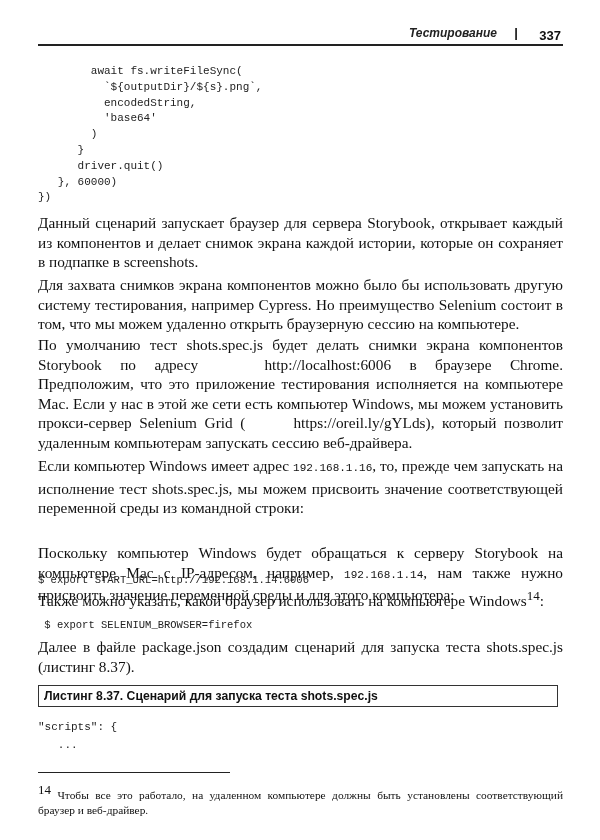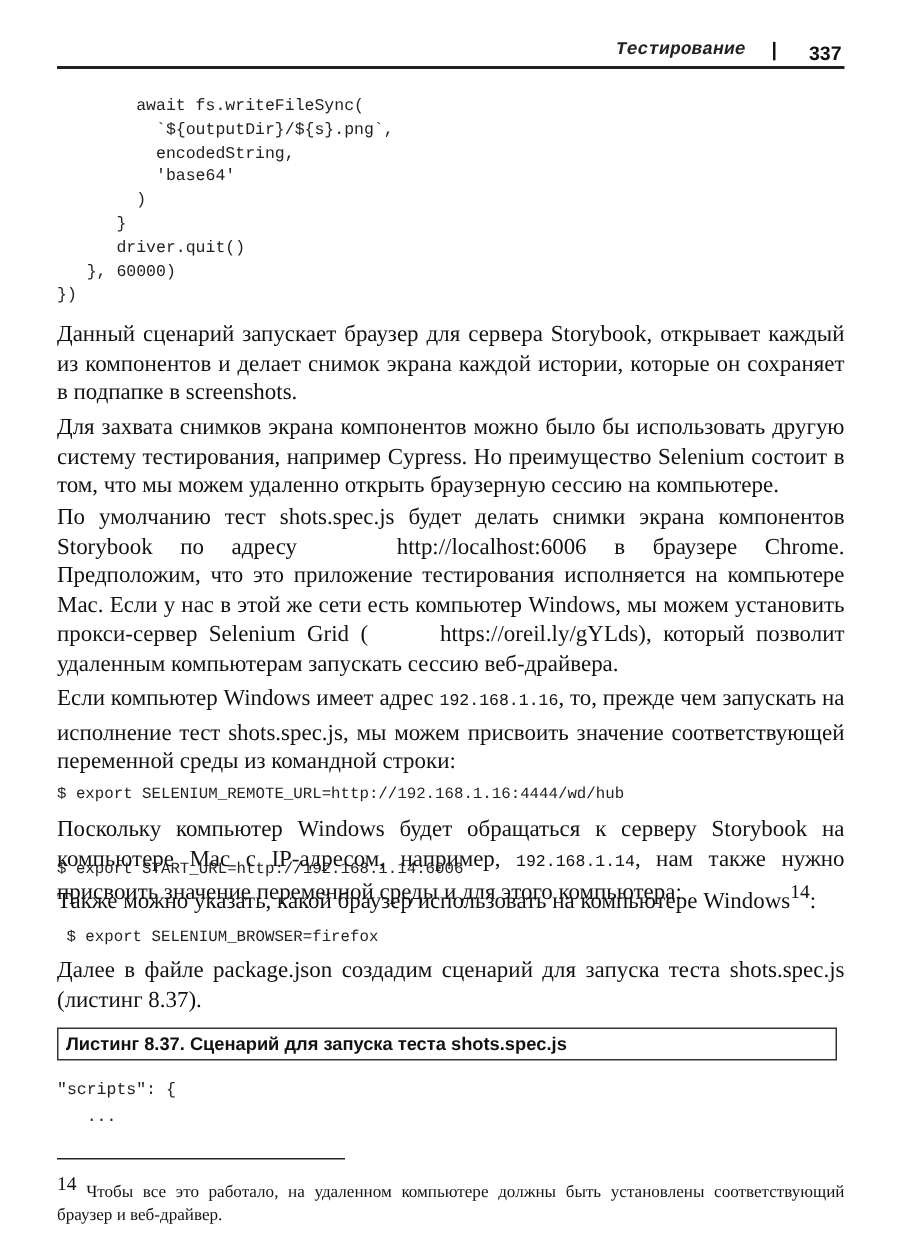--- a/index.html
+++ b/index.html
@@ -4,21 +4,21 @@
   <style>
     html, body { margin: 0; padding: 0; background: #ffffff; }
     body { width: 600px; height: 840px; position: relative; overflow: hidden; color: #111; }
     .page { position: absolute; left: 0; top: 0; width: 600px; height: 840px; }
     .running-head {
       position: absolute; left: 38px; width: 525px; top: 24px; height: 20px;
       border-bottom: 2px solid #222;
     }
     .rh-title {
       position: absolute; right: 66px; top: 2px;
-      font-family: Liberation Mono, monospace; font-style: italic; font-size: 12px; font-weight: bold; color: #222;
+      font-family: Liberation Sans, sans-serif; font-style: italic; font-size: 12px; font-weight: bold; color: #222;
     }
     .rh-sep { position: absolute; right: 45px; top: 1px; font-family: "Liberation Sans", sans-serif; font-size: 13px; font-weight: bold; }
     .rh-num { position: absolute; right: 2px; top: 4px; font-family: "Liberation Sans", sans-serif; font-size: 13px; font-weight: bold; }
 
     .code {
       position: absolute; left: 38px;
       font-family: "Liberation Mono", monospace; font-size: 11px; color: #222;
       white-space: pre; line-height: 15.8px; margin: 0;
     }
     .para {
@@ -69,21 +69,20 @@
 <span>})</span></pre>
 
   <p class="para" style="top:275px;">Для захвата снимков экрана компонентов можно было бы использовать другую систему тестирования, например Cypress. Но преимущество Selenium состоит в том, что мы можем удаленно открыть браузерную сессию на компьютере.</p>
 
   <p class="para" style="top:213px;">Данный сценарий запускает браузер для сервера Storybook, открывает каждый из компонентов и делает снимок экрана каждой истории, которые он сохраняет в подпапке в screenshots.</p>
 
   <p class="para" style="top:335px;"><span>По умолчанию тест shots.spec.js будет делать снимки экрана компонентов Storybook по адресу </span><b>http://localhost:6006</b><span> в браузере Chrome. Предположим, что это приложение тестирования исполняется на компьютере Mac. Если у нас в этой же сети есть компьютер Windows, мы можем установить прокси-сервер Selenium Grid (</span><b>https://oreil.ly/gYLds</b><span>), который позволит удаленным компьютерам запускать сессию веб-драйвера.</span></p>
 
   <p class="para" style="top:456px;"><span>Если компьютер Windows имеет адрес </span><span class="mono-inline">192.168.1.16</span><span>, то, прежде чем запускать на исполнение тест shots.spec.js, мы можем присвоить значение соответствующей переменной среды из командной строки:</span></p>
 
-  <div class="cmd" style="top:524px;">$ export SELENIUM_REMOTE_URL=http://192.168.1.16:4444/wd/hub</div>
 
   <p class="para" style="top:543px;"><span>Поскольку компьютер Windows будет обращаться к серверу Storybook на компьютере Mac с IP-адресом, например, </span><span class="mono-inline">192.168.1.14</span><span>, нам также нужно присвоить значение переменной среды и для этого компьютера:</span></p>
 
   <div class="cmd" style="top:572px; top:574px;">$ export START_URL=http://192.168.1.14:6006</div>
 
   <p class="para" style="top:591px;"><span>Также можно указать, какой браузер использовать на компьютере Windows</span><sup>14</sup><span>:</span></p>
 
   <div class="cmd" style="top:619px;"> $ export SELENIUM_BROWSER=firefox</div>
 
   <p class="para" style="top:637px;">Далее в файле package.json создадим сценарий для запуска теста shots.spec.js (листинг 8.37).</p>

